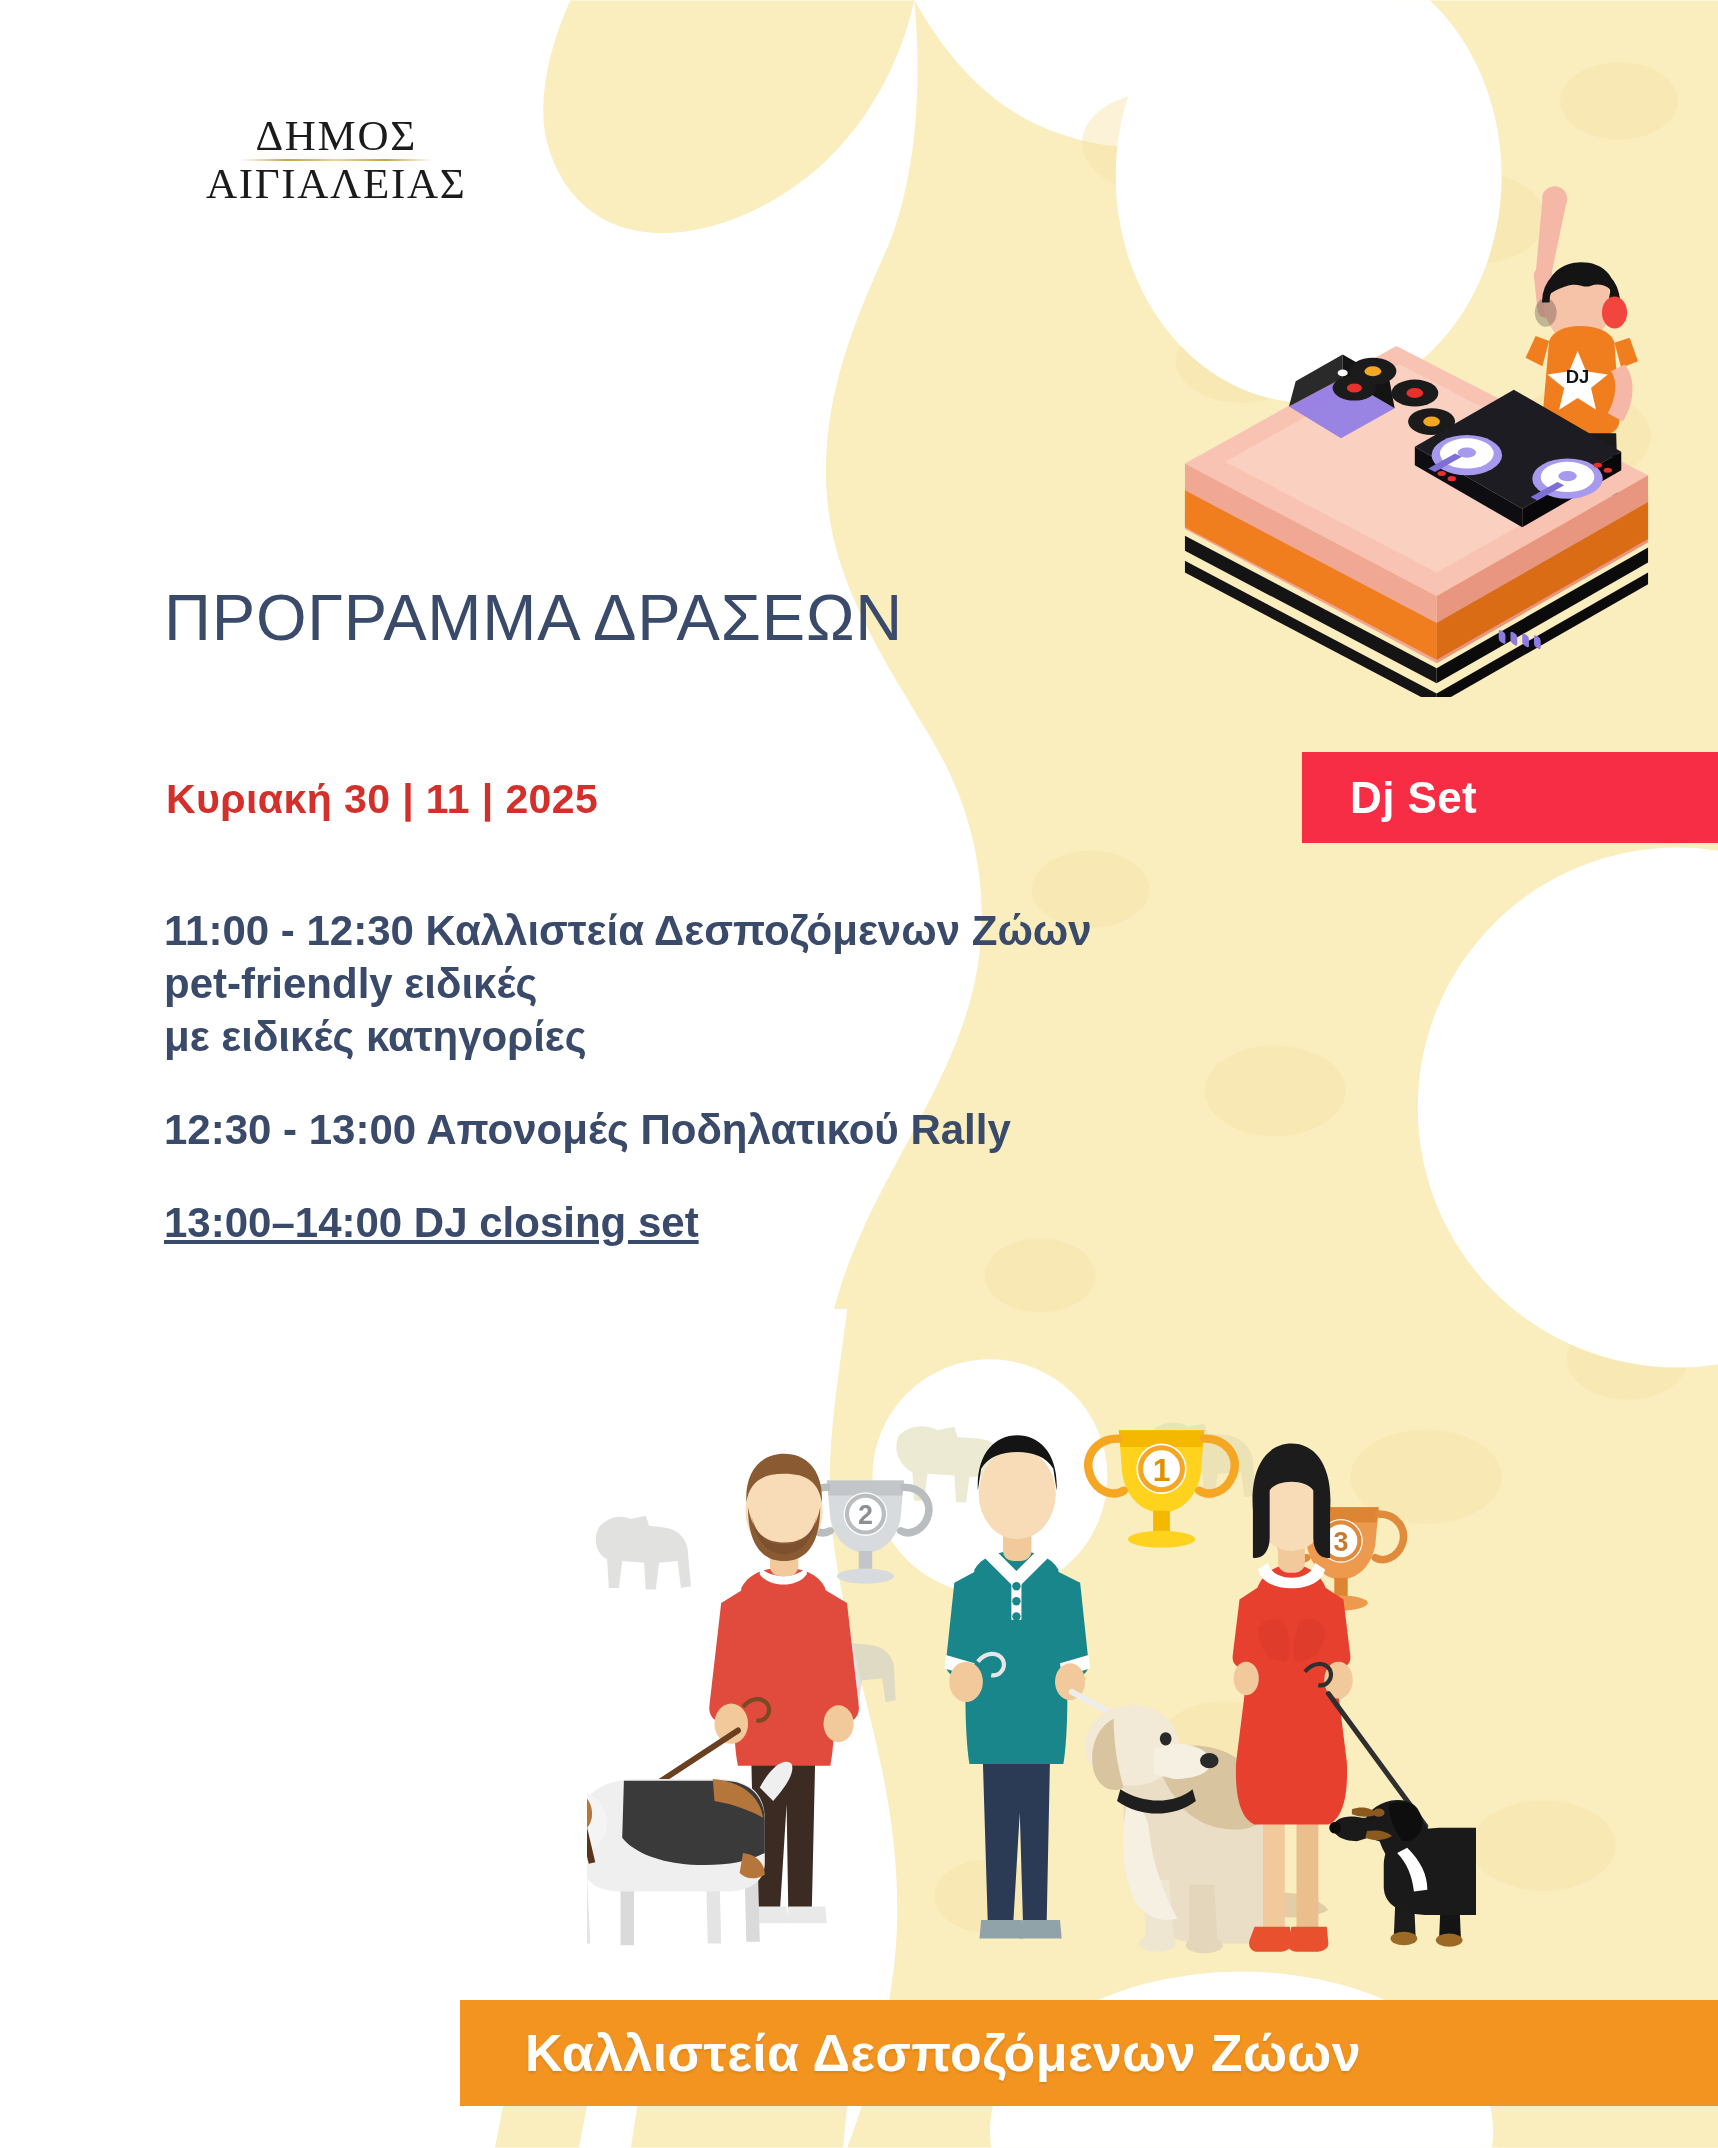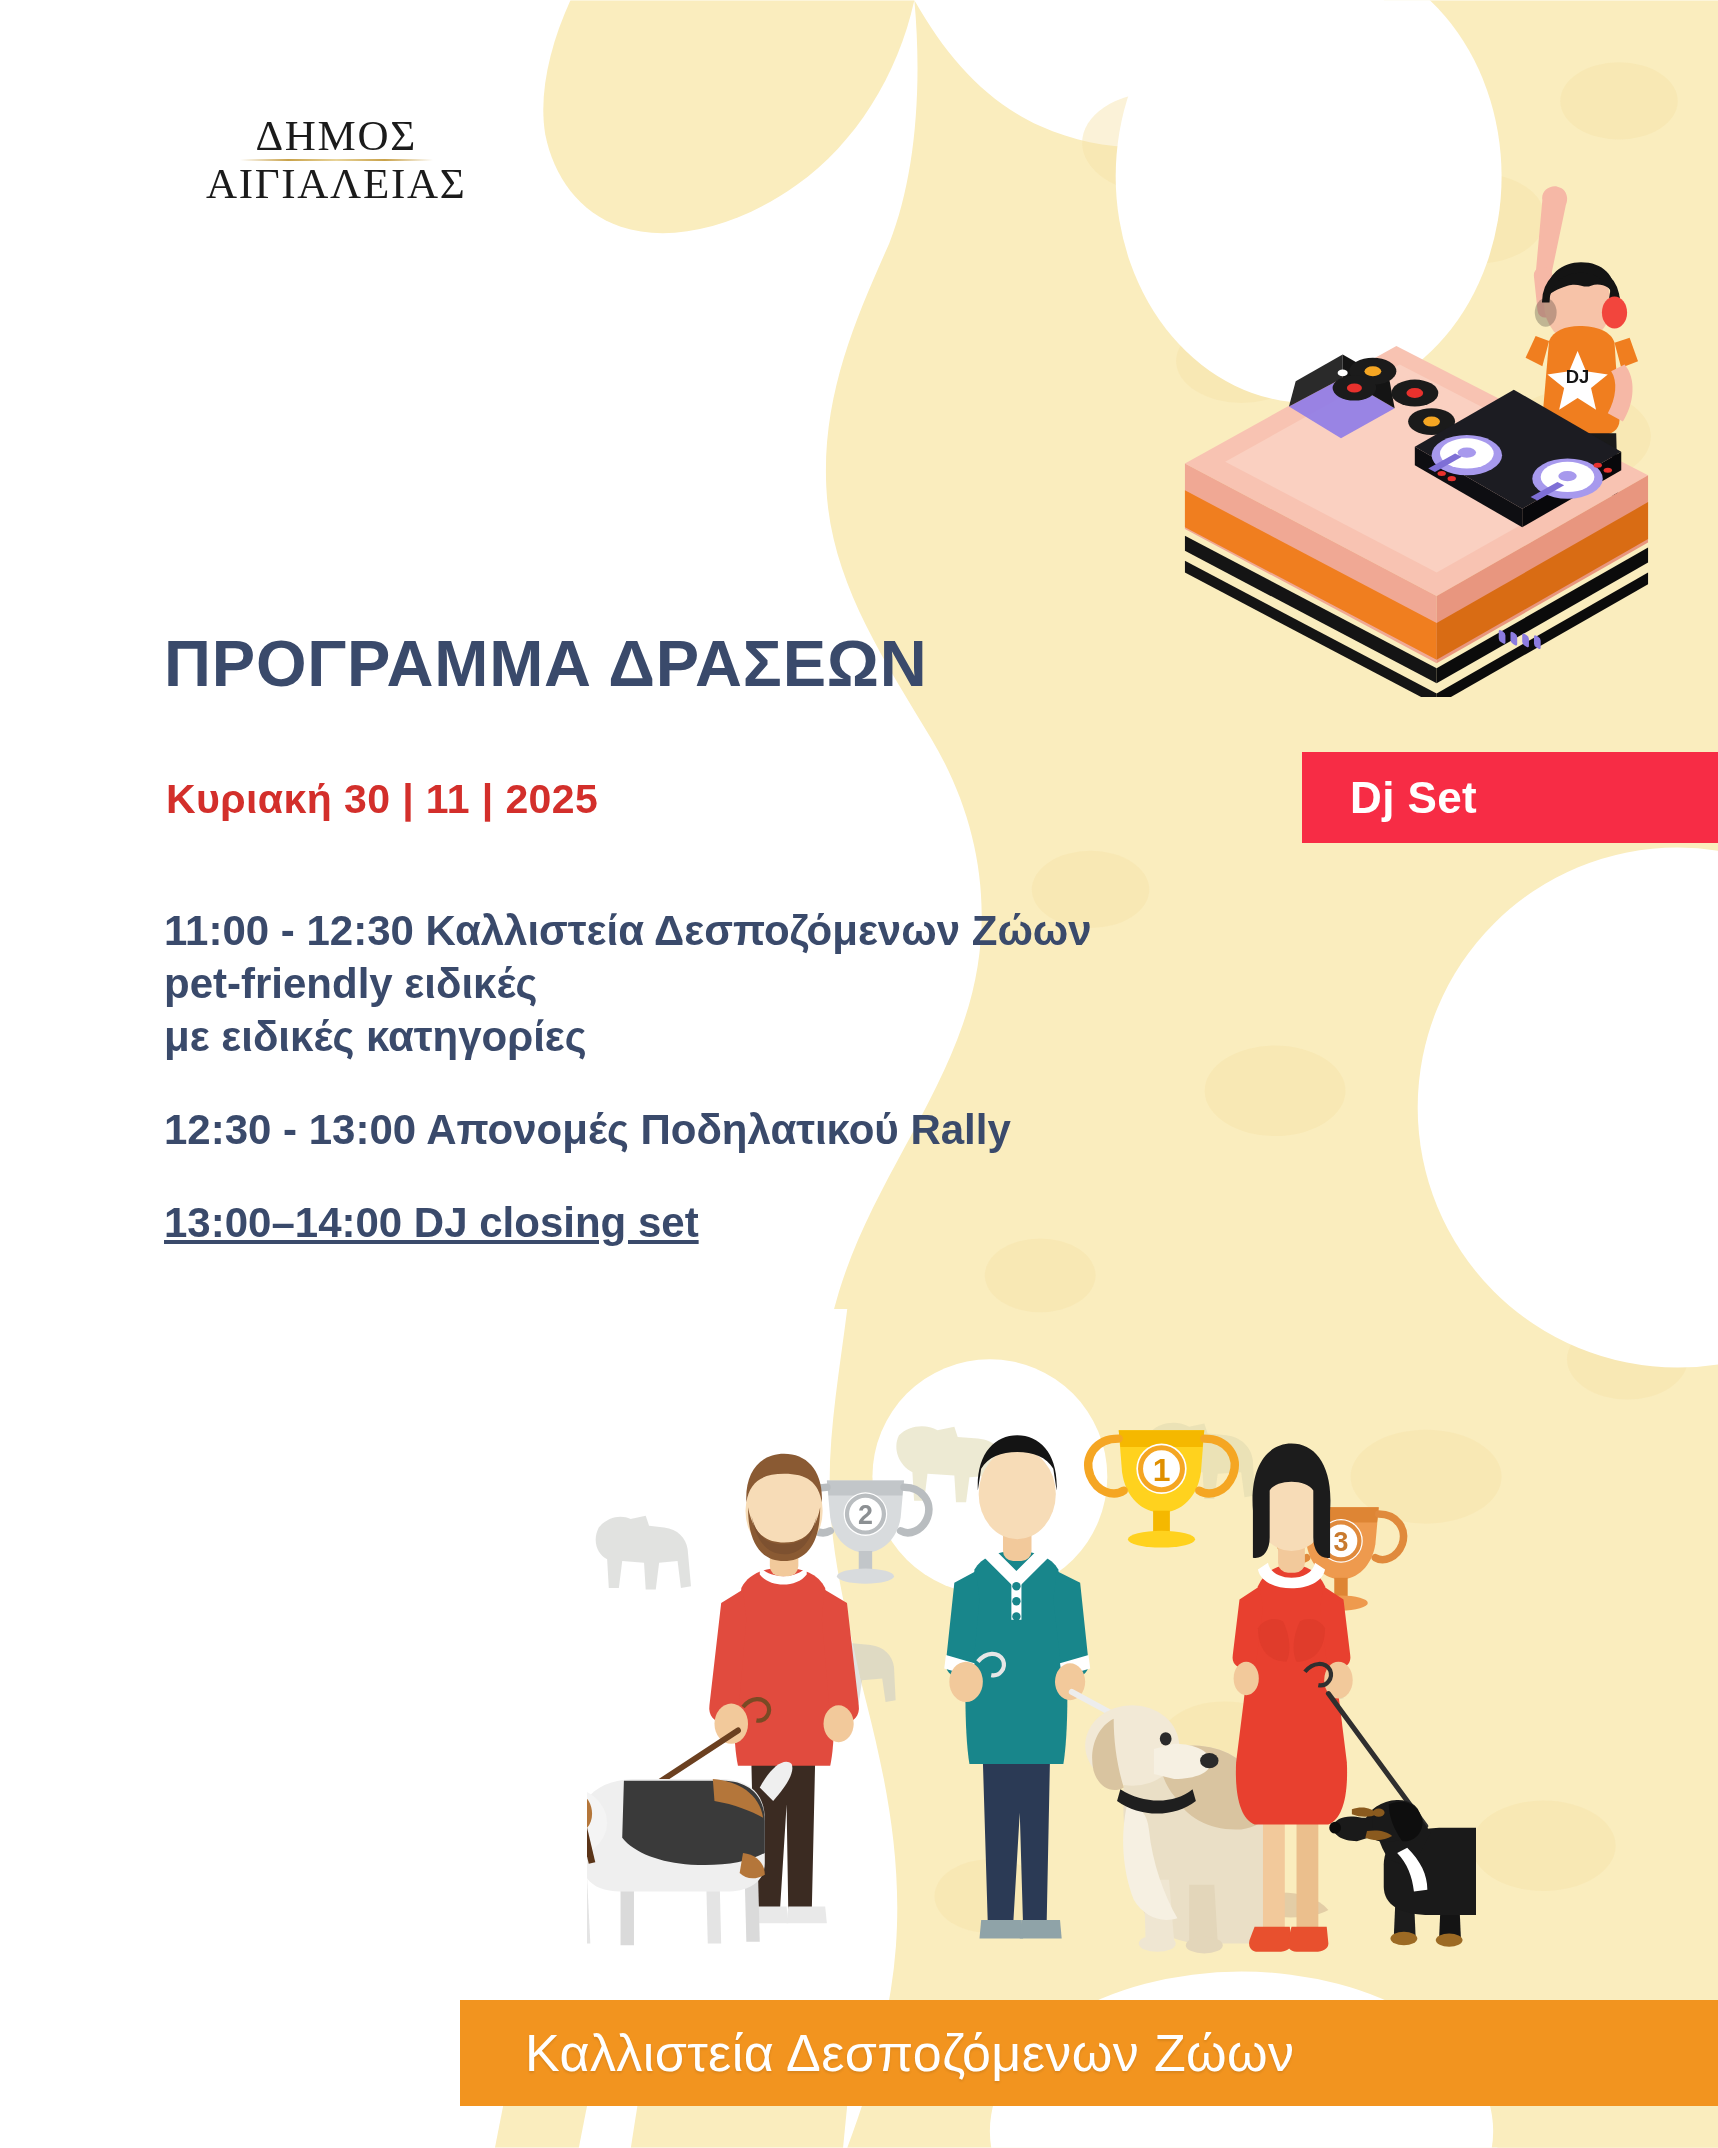--- a/index.html
+++ b/index.html
@@ -38,22 +38,22 @@
   }
   .logo-line1 { font-size:43px; }
   .logo-line2 { font-size:43px; }
   .logo-rule {
     width:193px; height:2.5px; margin:0.8px auto 0.8px;
     background:linear-gradient(90deg,rgba(200,160,80,0) 0%,#c9a24a 25%,#e8d49a 50%,#c9a24a 75%,rgba(200,160,80,0) 100%);
   }
 
   
   .headline {
-    position:absolute; left:164px; top:626px; z-index:6;
-    font-size:65px; font-weight:bold;
+    position:absolute; left:164px; top:580px; z-index:6;
+    font-size:65px; font-weight:normal;
     color:#3a4a6b; letter-spacing:0.8px;
     white-space:nowrap;
   }
   .subdate {
     position:absolute; left:166px; top:776px; z-index:6;
     font-size:41px; font-weight:bold;
     color:#d32f2b; letter-spacing:0.4px;
     white-space:nowrap;
   }
   .schedule {
@@ -78,21 +78,21 @@
   }
 
   
   .bottom-banner {
     position:absolute; left:460px; top:2000px; z-index:8;
     width:1259px; height:106px;
     background:#f2941f;
     display:flex; align-items:center;
   }
   .bottom-banner span {
-    color:#ffffff; font-size:52px; font-weight:normal;
+    color:#ffffff; font-size:52px; font-weight:bold;
     padding-left:65px; letter-spacing:0.4px;
     text-shadow:0 1.7px 2.5px rgba(0,0,0,.10);
   }
 
   
   .dj-illo {
     position:absolute; left:1148px; top:126px; z-index:5;
     width:537px; height:571px;
   }
   .dj-illo svg { display:block; width:100%; height:100%; }

